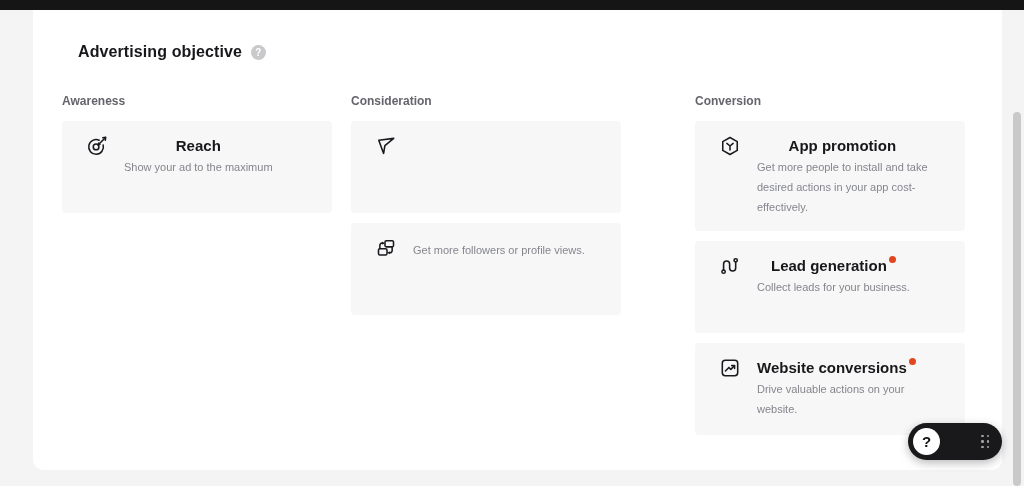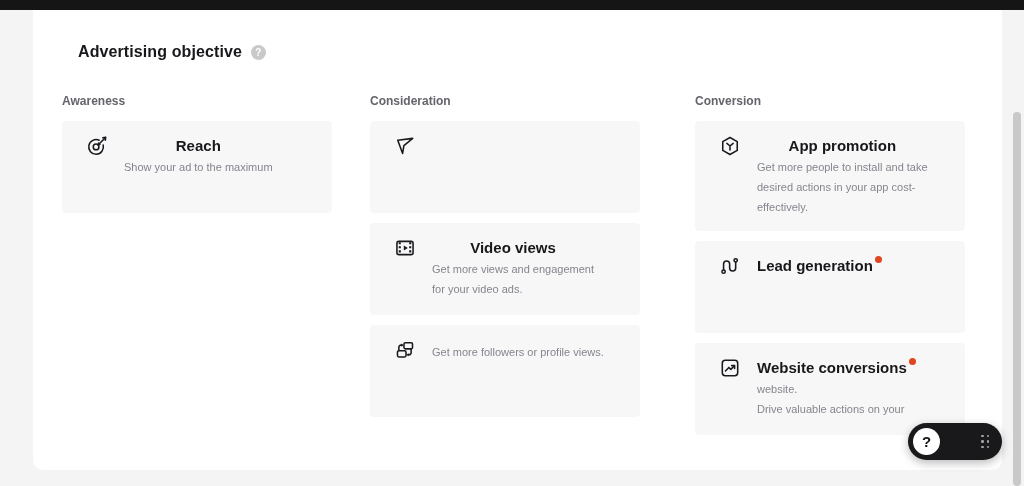--- a/index.html
+++ b/index.html
@@ -10,21 +10,21 @@
   .stage{position:relative;width:1024px;height:486px;background:var(--page_bg,#f4f4f5);
          font-family:"Liberation Sans",sans-serif;overflow:hidden;}
   .topbar{position:absolute;left:0;top:0;width:1024px;height:10px;background:var(--topbar,#151515);}
   .panel{position:absolute;left:33px;top:10px;width:969px;height:460px;
          background:var(--panel_bg,#fff);border-radius:0 0 10px 10px;}
   .page-title{position:absolute;left:78px;top:43px;display:flex;align-items:center;gap:9px;
               font-size:16px;font-weight:700;color:var(--title_text,#18181b);letter-spacing:.1px;}
   .help-badge{width:15px;height:15px;border-radius:50%;background:#c9c9cc;color:#fff;
               font-size:10px;font-weight:700;display:flex;align-items:center;justify-content:center;cursor:pointer;}
   .column{position:absolute;top:94px;width:270px;}
-  .col-awareness{left:62px;} .col-consideration{left:370px;} .col-conversion{left:695px;}
+  .col-awareness{left:62px;} .col-consideration{left:351px;} .col-conversion{left:695px;}
   .column-label{font-size:12px;font-weight:600;color:#64646c;margin:0 0 13px 0;}
   .card{background:var(--card_bg,#f7f7f8);border-radius:4px;min-height:92px;box-sizing:border-box;
         padding:14px 16px 14px 24px;margin-bottom:10px;display:flex;cursor:pointer;}
   .card-icon{width:22px;height:22px;flex:none;margin-right:16px;margin-top:0;
              stroke:#1a1a1e;fill:none;stroke-width:1.7;stroke-linecap:round;stroke-linejoin:round;}
   .card-icon .fill{fill:#1a1a1e;stroke:none;}
   .card-icon .bar{stroke-linecap:butt;}
   .card-title-row{line-height:22px;text-align:center;}
   .card-title{font-size:15px;font-weight:700;color:var(--title_text,#18181b);}
   .new-dot{display:inline-block;width:7px;height:7px;border-radius:50%;
@@ -78,35 +78,20 @@
 
   <div class="column col-consideration">
     <div class="column-label">Consideration</div>
 
     <div class="card">
       <svg class="card-icon" viewBox="0 0 24 24">
         <path d="M4.1 5.7 L20.4 3.7 L10.8 11.5 L9.4 20.1 Z"></path>
       </svg>
     </div>
 
-    <div class="card">
-      <svg class="card-icon" viewBox="0 0 24 24">
-        <rect x="3.2" y="4.8" width="17.6" height="14.4" rx="2"></rect>
-        <line class="bar" x1="6.3" y1="5.6" x2="6.3" y2="18.6" stroke-width="2.3" stroke-dasharray="2.4 2"></line>
-        <line class="bar" x1="17.7" y1="5.6" x2="17.7" y2="18.6" stroke-width="2.3" stroke-dasharray="2.4 2"></line>
-        <path class="fill" d="M10.7 9.4 L15.1 12 L10.7 14.6 Z"></path>
-      </svg>
-      <div>
-        <div class="card-title-row">
-          <span class="card-title">Video views</span>
-        </div>
-        <div class="card-desc-line">Get more views and engagement</div>
-        <div class="card-desc-line">for your video ads.</div>
-      </div>
-    </div>
 
     <div class="card">
       <svg class="card-icon" viewBox="0 0 24 24">
         <rect x="10.9" y="4" width="9.3" height="6.8" rx="1.5"></rect>
         <rect x="3.8" y="12.8" width="9.3" height="6.8" rx="1.5"></rect>
         <path d="M5.3 12.6 V9 a2.3 2.3 0 0 1 2.3 -2.3 h0.8"></path>
         <path class="fill" d="M8 5 l2.6 1.7 L8 8.4 Z"></path>
         <path d="M18.7 11.2 v3.7 a2.3 2.3 0 0 1 -2.3 2.3 h-0.8"></path>
         <path class="fill" d="M16 15.5 l-2.6 1.7 L16 18.9 Z"></path>
       </svg>
@@ -137,35 +122,36 @@
     <div class="card">
       <svg class="card-icon" viewBox="0 0 24 24">
         <circle cx="5" cy="18.2" r="1.8"></circle>
         <path d="M5 16.4 V9.9 a3.3 3.3 0 0 1 6.6 0 v4.2 a3.3 3.3 0 0 0 6.6 0 V7.6"></path>
         <circle cx="18.2" cy="5.8" r="1.8"></circle>
       </svg>
       <div>
         <div class="card-title-row">
           <span class="card-title">Lead generation</span><span class="new-dot"></span>
         </div>
+        <div class="card-desc-line">Collect leads for your business.</div>
       </div>
     </div>
 
     <div class="card">
       <svg class="card-icon" viewBox="0 0 24 24">
         <rect x="3.6" y="3.6" width="16.8" height="16.8" rx="3.2"></rect>
         <path d="M7 15.2 L10.8 11.4 L12.9 13.5 L16.8 9.6"></path>
         <path d="M13.8 9.4 H17 V12.6"></path>
       </svg>
       <div>
         <div class="card-title-row">
           <span class="card-title">Website conversions</span><span class="new-dot"></span>
         </div>
+        <div class="card-desc-line">Drive valuable actions on your</div>
         <div class="card-desc-line">website.</div>
-        <div class="card-desc-line">Drive valuable actions on your</div>
       </div>
     </div>
   </div>
 
   <div class="scroll-thumb"></div>
 
   <div class="pill">
     <button class="pill-help">?</button>
     <span class="pill-dots">
       <i></i>

